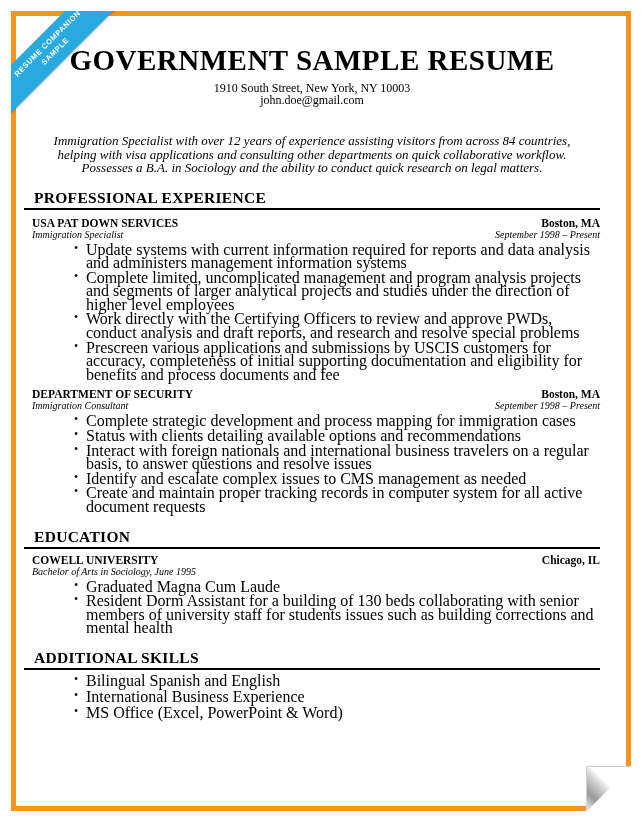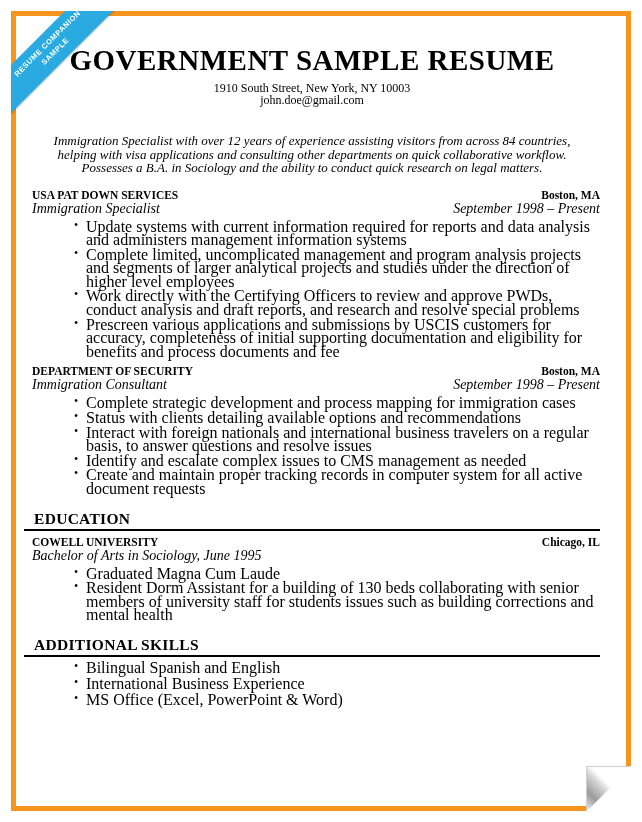--- a/index.html
+++ b/index.html
@@ -145,21 +145,21 @@
     justify-content: space-between;
     align-items: flex-end;
     font-size: 11.5px;
     font-weight: bold;
     padding-left: 8px;
   }
   .job-sub {
     display: flex;
     justify-content: space-between;
     align-items: flex-end;
-    font-size: 14px;
+    font-size: 10px;
     font-style: italic;
     padding-left: 8px;
   }
   ul.bullets {
     margin: 3px 0 0 0;
     padding-left: 50px;
     list-style: none;
   }
   ul.bullets li {
     position: relative;
@@ -200,20 +200,21 @@
     <h1 class="name">GOVERNMENT SAMPLE RESUME</h1>
 
     <div class="contact">
       <div>1910 South Street, New York, NY 10003</div>
       <div>john.doe@gmail.com</div>
     </div>
 
     <div class="summary">Immigration Specialist with over 12 years of experience assisting visitors from across 84 countries, helping with visa applications and consulting other departments on quick collaborative workflow.  Possesses a B.A. in Sociology and the ability to conduct quick research on legal matters.</div>
 
     <div class="section">
+      <div class="section-title">PROFESSIONAL EXPERIENCE</div>
 
       <div class="job">
         <div class="job-head">
           <span>USA PAT DOWN SERVICES</span>
           <span>Boston, MA</span>
         </div>
         <div class="job-sub">
           <span>Immigration Specialist</span>
           <span>September 1998 – Present</span>
         </div>

